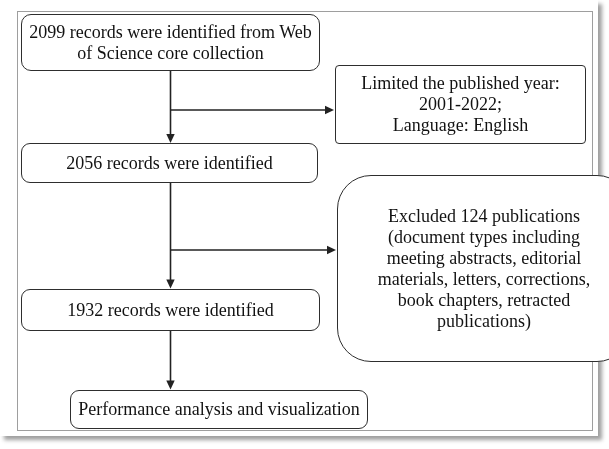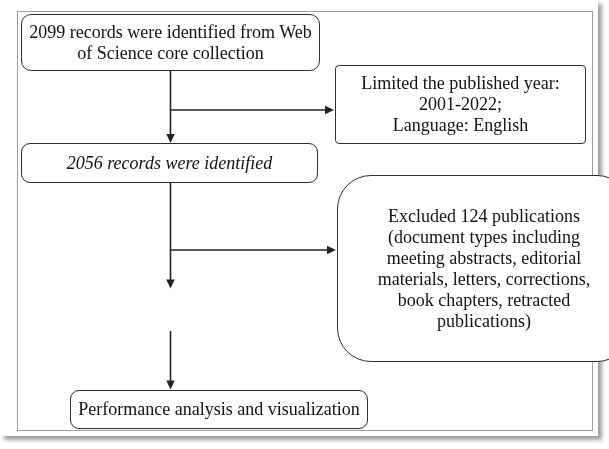--- a/index.html
+++ b/index.html
@@ -30,21 +30,21 @@
     display: flex; align-items: center; justify-content: center;
     text-align: center;
     color: #121212;
     font-size: 18px;
     line-height: 21px;
     white-space: pre-line;
     padding: 2px 6px;
   }
   .box1 { left: 21px; top: 14px;  width: 299px; height: 57px;  border-radius: 10px; }
   .side1{ left: 335px; top: 65px; width: 251px; height: 79px;  border-radius: 4px; }
-  .box2 { left: 21px; top: 143px; width: 297px; height: 40px;  border-radius: 9px; font-style: italic; }
+  .box2 { left: 21px; top: 143px; width: 297px; height: 40px;  border-radius: 9px; }
   .side2{ left: 337px; top: 175px; width: 294px; height: 187px; border-radius: 34px; }
   .box3 { left: 21px; top: 289px; width: 299px; height: 42px;  border-radius: 9px; }
   .box4 { left: 22px; top: 390px; width: 298px; height: 39px;  border-radius: 9px; margin-left: 48px; }
   svg.connectors { position: absolute; left: 0; top: 0; }
   svg.connectors line { stroke: #222222; stroke-width: 1.6; }
   svg.connectors polygon { fill: #222222; }
 </style>
 </head>
 <body>
 
@@ -86,16 +86,17 @@
 
   <div class="node box2">2056 records were identified</div>
 
   <div class="node side2">Excluded 124 publications
 (document types including
 meeting abstracts, editorial
 materials, letters, corrections,
 book chapters, retracted
 publications)</div>
 
+  <div class="node box3">1932 records were identified</div>
 
   <div class="node box4">Performance analysis and visualization</div>
 
 </div>
 
 </body></html>

